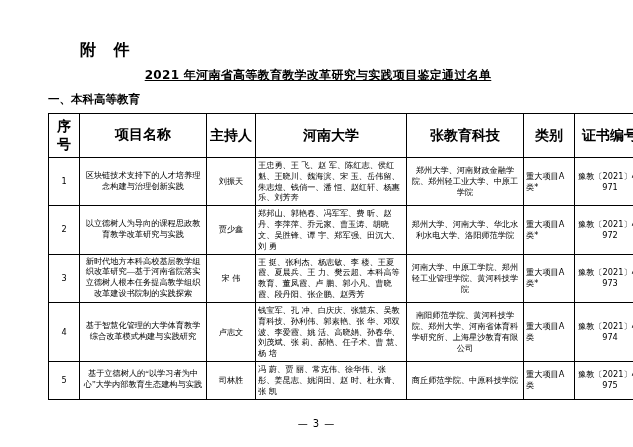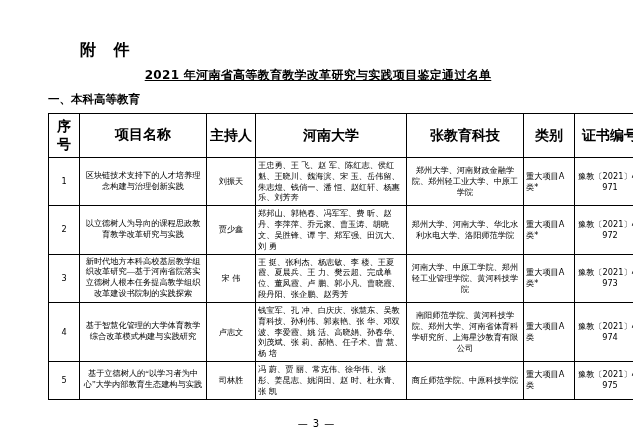--- a/index.html
+++ b/index.html
@@ -128,21 +128,21 @@
           <td class="c-host">贾少鑫</td>
           <td class="c-members">郑邦山、郭艳春、冯军军、费 昕、赵 丹、李萍萍、乔元家、曹玉涛、胡晓文、吴胜锋、谭 宇、郑军强、田沉大、刘 勇</td>
           <td class="c-unit">郑州大学、河南大学、华北水利水电大学、洛阳师范学院</td>
           <td class="c-type">重大项目A 类*</td>
           <td class="c-cert">豫教〔2021〕49972</td>
         </tr>
         <tr>
           <td class="c-no">3</td>
           <td class="c-name">新时代地方本科高校基层教学组织改革研究—基于河南省院落实立德树人根本任务提高教学组织改革建设书院制的实践探索</td>
           <td class="c-host">宋 伟</td>
-          <td class="c-members">王 挺、张利杰、杨志敏、李 楼、王夏霞、夏晨兵、王 力、樊云超、完成单位、董凤霞、卢 鹏、郭小凡、曹晓霞、段丹阳、张企鹏、赵秀芳</td>
+          <td class="c-members">王 挺、张利杰、杨志敏、李 楼、王夏霞、夏晨兵、王 力、樊云超、本科高等教育、董凤霞、卢 鹏、郭小凡、曹晓霞、段丹阳、张企鹏、赵秀芳</td>
           <td class="c-unit">河南大学、中原工学院、郑州轻工业管理学院、黄河科技学院</td>
           <td class="c-type">重大项目A 类*</td>
           <td class="c-cert">豫教〔2021〕49973</td>
         </tr>
         <tr>
           <td class="c-no">4</td>
           <td class="c-name">基于智慧化管理的大学体育教学综合改革模式构建与实践研究</td>
           <td class="c-host">卢志文</td>
           <td class="c-members">钱宝军、孔 冲、白庆庆、张慧东、吴教育科技、孙利伟、郭素艳、张 华、邓双波、李爱霞、姚 活、高晓娟、孙春华、刘茂斌、张 莉、郝艳、任子术、曹 慧、杨 培</td>
           <td class="c-unit">南阳师范学院、黄河科技学院、郑州大学、河南省体育科学研究所、上海星沙教育有限公司</td>

